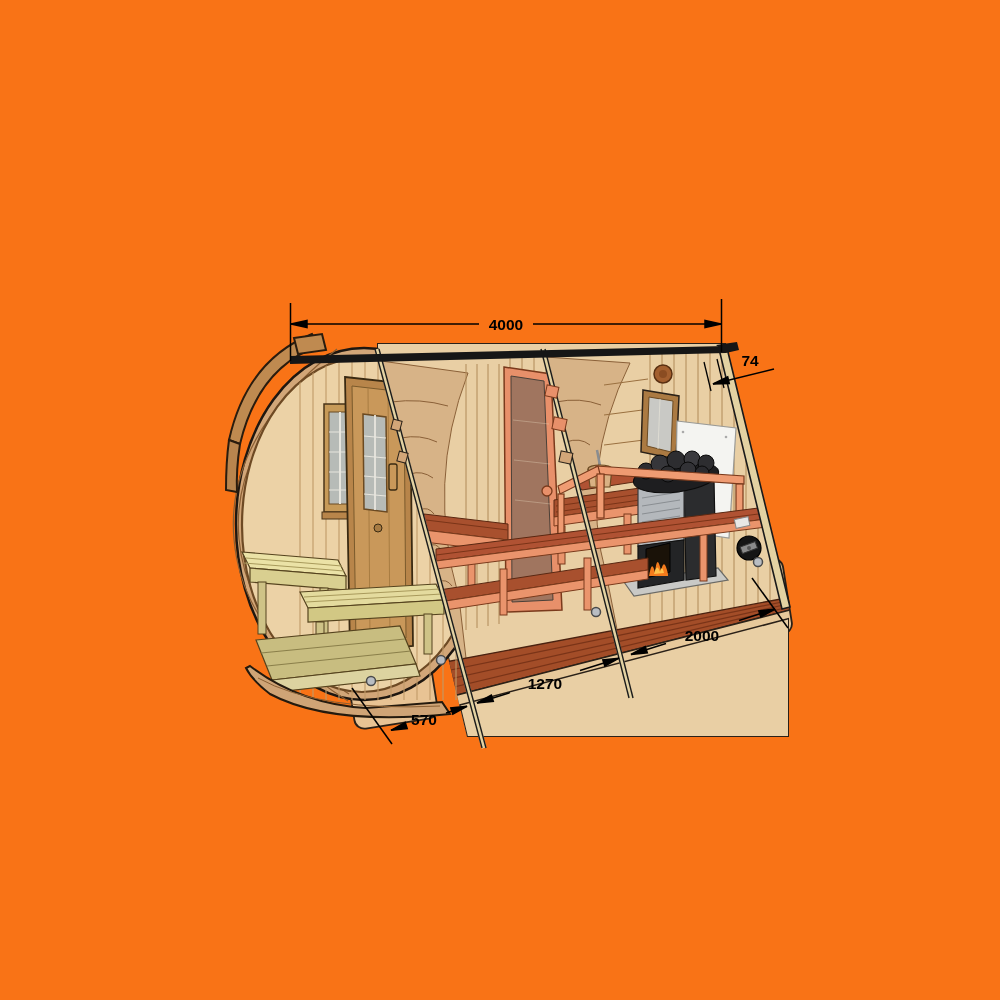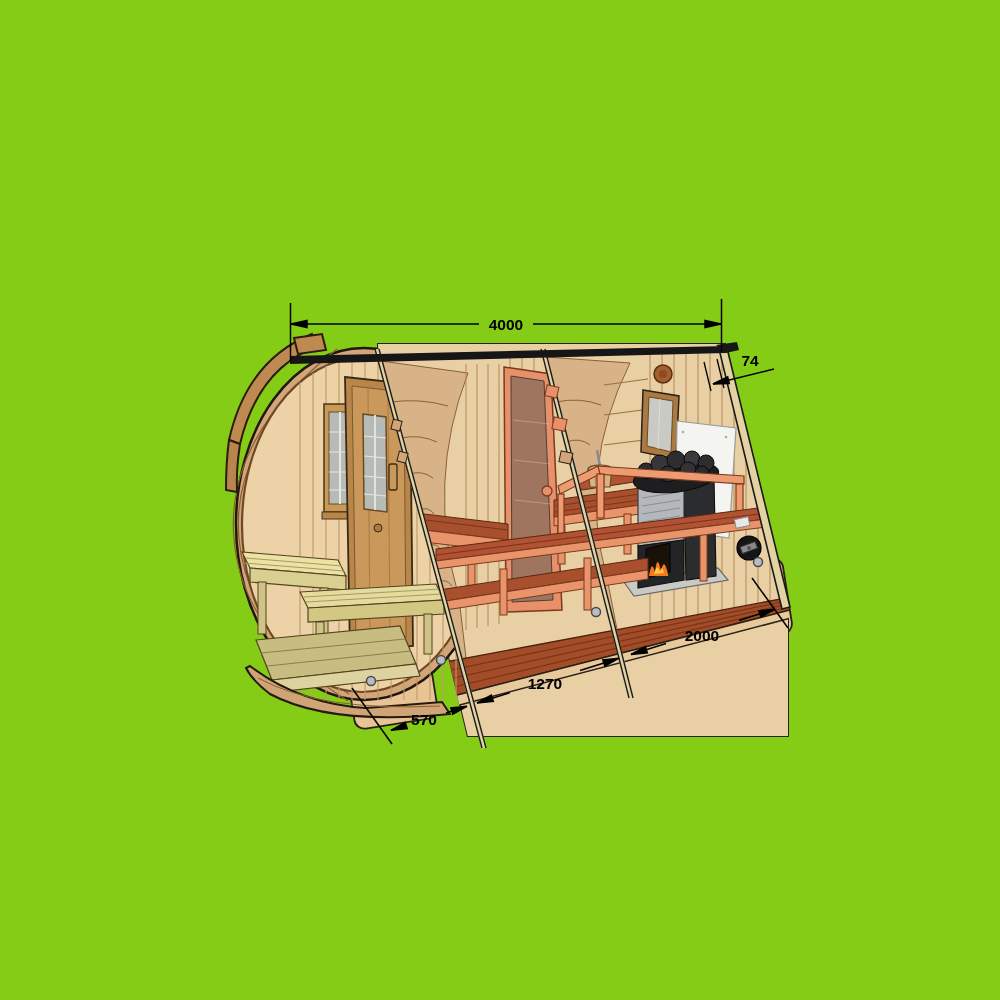--- a/index.html
+++ b/index.html
@@ -1,16 +1,16 @@
 <!DOCTYPE html>
 <html><head>
 <meta charset="utf-8">
 <style>
   html,body{margin:0;padding:0;background:#ffffff;}
-  .stage{width:1000px;height:1000px;position:relative;background:#84cc16;overflow:hidden;}
+  .stage{width:1000px;height:1000px;position:relative;background:#f97316;overflow:hidden;}
   svg{display:block;}
   text{font-family:"Liberation Sans","DejaVu Sans",sans-serif;font-weight:bold;fill:#000;}
   .dim{font-size:15.5px;}
 </style>
 </head>
 <body>
 
 <div class="stage">
 <svg width="1000" height="1000" viewBox="0 0 1000 1000">
   <defs>

